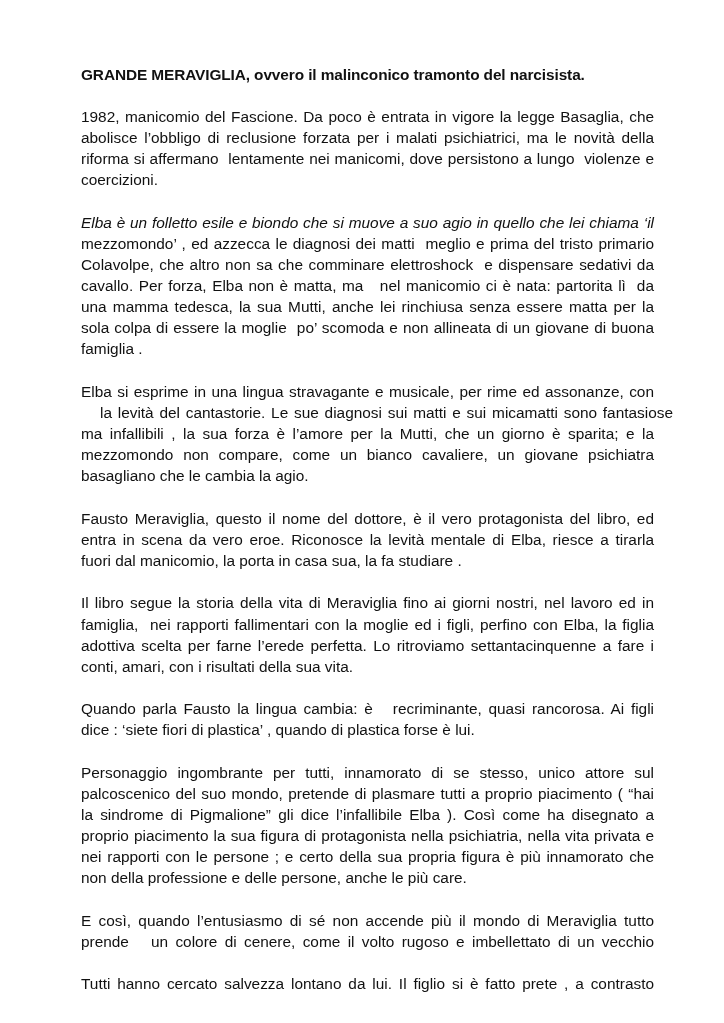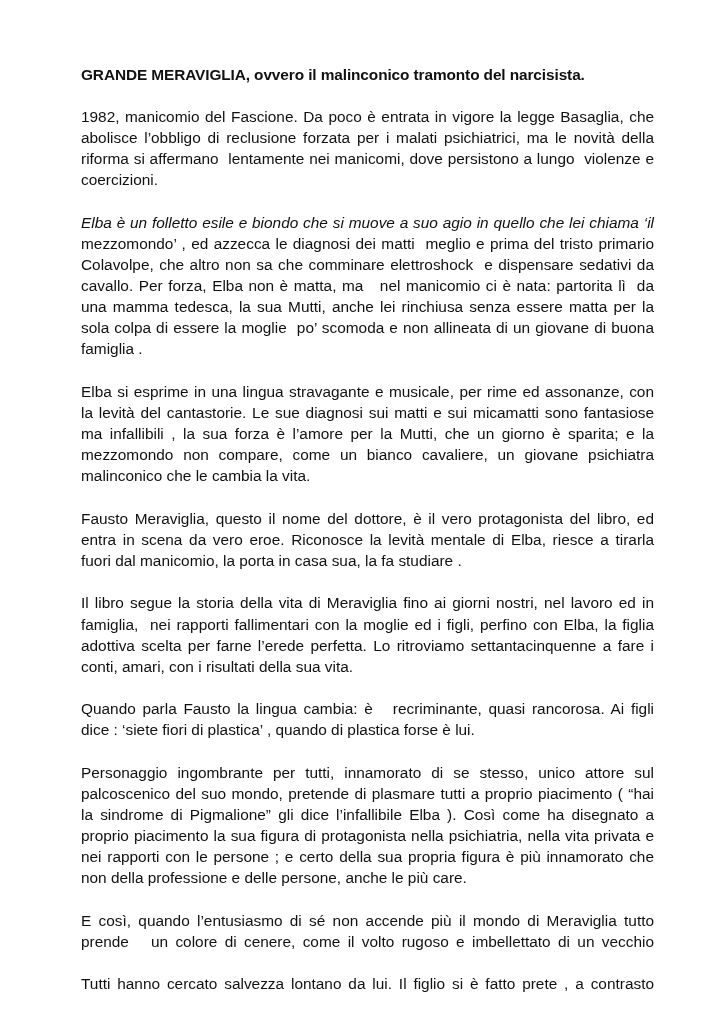--- a/index.html
+++ b/index.html
@@ -44,24 +44,24 @@
         <span class="line" style="white-space: pre; display: block; word-spacing: 0.557292px; font-style: italic;">Elba è un folletto esile e biondo che si muove a suo agio in quello che lei chiama ‘il</span>
         <span class="line" style="white-space: pre; display: block; word-spacing: 1.07031px;">mezzomondo’ , ed azzecca le diagnosi dei matti  meglio e prima del tristo primario</span>
         <span class="line" style="white-space: pre; display: block; word-spacing: 1.26693px;">Colavolpe, che altro non sa che comminare elettroshock  e dispensare sedativi da</span>
         <span class="line" style="white-space: pre; display: block; word-spacing: 1.22656px;">cavallo. Per forza, Elba non è matta, ma   nel manicomio ci è nata: partorita lì  da</span>
         <span class="line" style="white-space: pre; display: block; word-spacing: 1.89543px;">una mamma tedesca, la sua Mutti, anche lei rinchiusa senza essere matta per la</span>
         <span class="line" style="white-space: pre; display: block; word-spacing: 0.767578px;">sola colpa di essere la moglie  po’ scomoda e non allineata di un giovane di buona</span>
         <span class="line last" style="display: block;">famiglia .</span>
       </div>
       <div class="para">
         <span class="line" style="white-space: pre; display: block; word-spacing: 1.16947px;">Elba si esprime in una lingua stravagante e musicale, per rime ed assonanze, con</span>
-        <span class="line" style="white-space: pre; display: block; word-spacing: 1.5px;">la levità del cantastorie. Le sue diagnosi sui matti e sui micamatti sono fantasiose</span>
+        <span class="line" style="white-space: pre; display: block; word-spacing: 1.5px; margin-left: 19px;">la levità del cantastorie. Le sue diagnosi sui matti e sui micamatti sono fantasiose</span>
         <span class="line" style="white-space: pre; display: block; word-spacing: 3.2114px;">ma infallibili , la sua forza è l’amore per la Mutti, che un giorno è sparita; e la</span>
         <span class="line" style="white-space: pre; display: block; word-spacing: 5.48958px;">mezzomondo non compare, come un bianco cavaliere, un giovane psichiatra</span>
-        <span class="line last" style="display: block;">malinconico che le cambia la vita.</span>
+        <span class="line last" style="display: block;">basagliano che le cambia la agio.</span>
       </div>
       <div class="para">
         <span class="line" style="white-space: pre; display: block; word-spacing: 2.35337px;">Fausto Meraviglia, questo il nome del dottore, è il vero protagonista del libro, ed</span>
         <span class="line" style="white-space: pre; display: block; word-spacing: 2.00335px;">entra in scena da vero eroe. Riconosce la levità mentale di Elba, riesce a tirarla</span>
         <span class="line last" style="display: block;">fuori dal manicomio, la porta in casa sua, la fa studiare .</span>
       </div>
       <div class="para">
         <span class="line" style="white-space: pre; display: block; word-spacing: 1.86035px;">Il libro segue la storia della vita di Meraviglia fino ai giorni nostri, nel lavoro ed in</span>
         <span class="line" style="white-space: pre; display: block; word-spacing: 1.58542px;">famiglia,  nei rapporti fallimentari con la moglie ed i figli, perfino con Elba, la figlia</span>
         <span class="line" style="white-space: pre; display: block; word-spacing: 2.07955px;">adottiva scelta per farne l’erede perfetta. Lo ritroviamo settantacinquenne a fare i</span>

